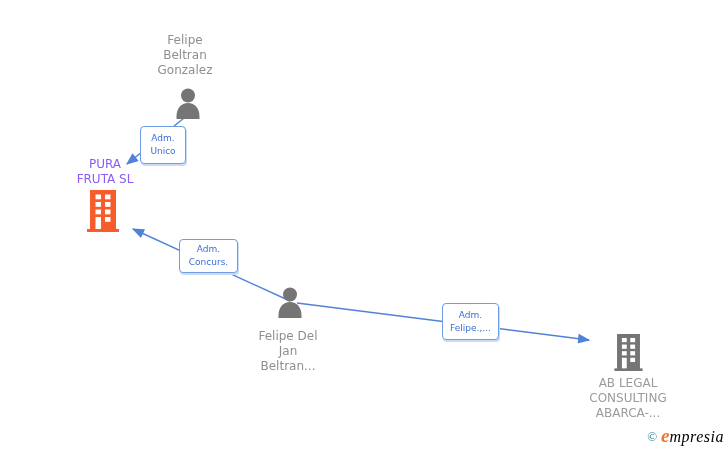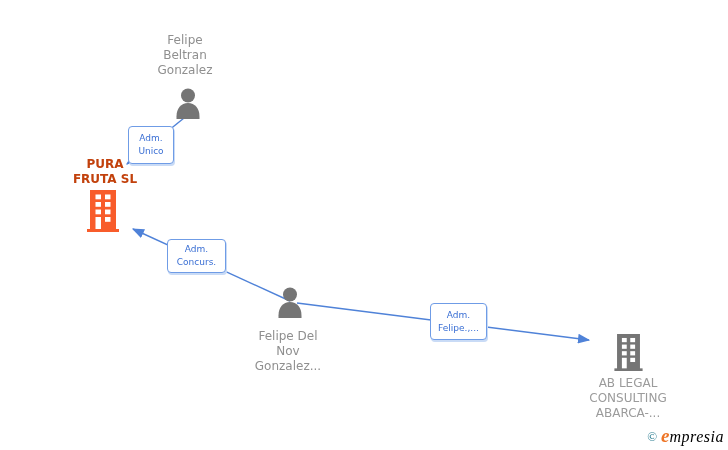--- a/index.html
+++ b/index.html
@@ -6,42 +6,42 @@
   #canvas{
     position:relative;width:728px;height:450px;background:#ffffff;
     font-family:"DejaVu Sans","Liberation Sans",sans-serif;overflow:hidden;
   }
   #edge-layer{position:absolute;left:0;top:0;width:728px;height:450px;}
 
   
   .node-label{position:absolute;text-align:center;font-size:12px;line-height:15px;color:#8f8f8f;}
   .node-label.person-label{color:#8f8f8f;}
   .node-label.company-label{color:#9b9b9b;}
-  .node-label.company-title{font-weight:bold;font-size:12px;line-height:15px;color:#c2410c;}
+  .node-label.company-title{font-weight:normal;font-size:12px;line-height:15px;color:#8b5cf6;}
   .lbl-line{display:block;}
 
   #felipe-label{left:145px;top:33px;width:80px;}
   #pura-label{left:55px;top:157px;width:100px;}
   #maria-label{left:248px;top:329px;width:80px;}
   #ablegal-label{left:578px;top:376px;width:100px;}
 
   
   .node-icon{position:absolute;}
   #felipe-icon{left:174px;top:88px;width:28px;height:31px;}
   #maria-icon{left:276px;top:287px;width:28px;height:31px;}
   #pura-icon{left:87px;top:190px;width:32px;height:42px;}
   #ablegal-icon{left:614px;top:334px;width:29px;height:37px;}
 
   
   .edge-label{
     position:absolute;background:#ffffff;
     border:1.4px solid #6f9ce6;border-radius:4px;
     box-shadow:1px 2px 0 0 #c9dbf6;
     display:flex;flex-direction:column;align-items:center;justify-content:center;
-    font-size:9px;line-height:13px;color:#3a6fd4;text-align:center;
+    font-size:9px;line-height:13px;color:#3a6fd4;text-align:center;margin-left:12px;
   }
   #edge-label-0{left:128px;top:126px;width:44px;height:36px;}
   #edge-label-1{left:167px;top:239px;width:57px;height:32px;}
   #edge-label-2{left:430px;top:303px;width:55px;height:35px;}
 
   
   #logo{
     position:absolute;right:4px;bottom:3px;
     font-family:"Liberation Serif","DejaVu Serif",serif;
     font-style:italic;font-size:16px;color:#2e7f93;white-space:nowrap;
@@ -113,22 +113,22 @@
   </svg>
 
   <svg class="node-icon" id="maria-icon" viewBox="0 0 28 31" xmlns="http://www.w3.org/2000/svg">
     <g fill="#757575">
       <circle cx="14" cy="7.5" r="7"></circle>
       <path d="M14 15 C7 15 2.5 20.5 2.5 28.5 L2.5 31 L25.5 31 L25.5 28.5 C25.5 20.5 21 15 14 15 Z"></path>
     </g>
   </svg>
   <div class="node-label person-label" id="maria-label">
     <span class="lbl-line">Felipe Del</span>
-    <span class="lbl-line">Nov</span>
-    <span class="lbl-line">Gonzalez...</span>
+    <span class="lbl-line">Jan</span>
+    <span class="lbl-line">Beltran...</span>
   </div>
 
   <svg class="node-icon" id="ablegal-icon" viewBox="0 0 32 42" xmlns="http://www.w3.org/2000/svg">
     <g fill="#757575">
       <rect x="0" y="39" width="32" height="3"></rect>
       <rect x="3" y="0" width="26" height="40"></rect>
     </g>
     <g fill="#ffffff">
       <rect x="8.5" y="4.5" width="5.5" height="4.8"></rect>
       <rect x="18" y="4.5" width="5.5" height="4.8"></rect>

